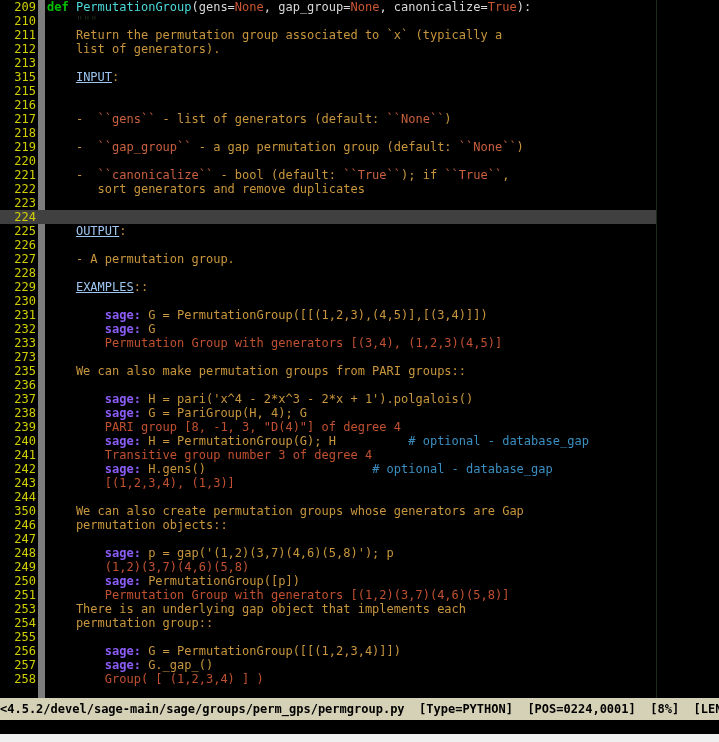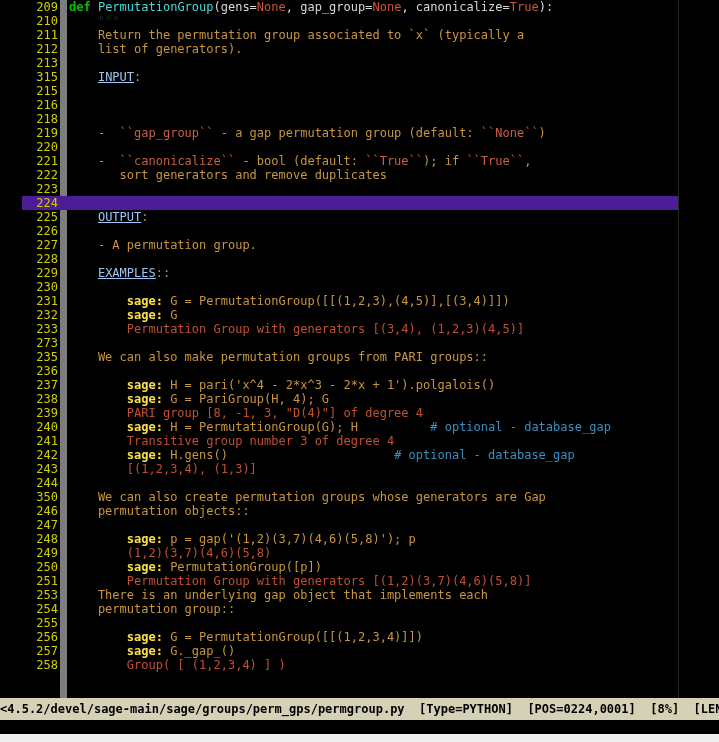--- a/index.html
+++ b/index.html
@@ -13,21 +13,20 @@
     overflow: hidden;
     font-family: "DejaVu Sans Mono", "Liberation Mono", monospace;
   }
 
   #editor {
     position: relative;
     width: 657px;
     height: 698px;
     background: #000000;
     overflow: hidden;
-    margin-left: 22px;
   }
 
   
   .fold-bar {
     position: absolute;
     left: 38px;
     top: 0;
     width: 7px;
     height: 698px;
     background: #7d7d7d;
@@ -53,21 +52,21 @@
   .line {
     position: relative;
     height: 14px;
     line-height: 14px;
     font-size: 12px;
     white-space: pre;
     display: block;
   }
 
   .line.cursor-line {
-    background: #4c1d95;
+    background: #404040;
   }
 
   .lnum {
     display: inline-block;
     width: 36px;
     text-align: right;
     color: #d0d000;
     font-size: 12px;
     letter-spacing: 0px;
   }
@@ -85,21 +84,21 @@
 
   
   .tok-kw       { color: #00c000; font-weight: bold; }
   .tok-fn       { color: #4bd8d8; }
   .tok-plain    { color: #d8d8d8; }
   .tok-const    { color: #cc5533; }
   .tok-doc      { color: #c8963c; }
   .tok-doclit   { color: #c9603f; }
   .tok-quote    { color: #1c2a1c; }
   .tok-head     { color: #9ec6f0; text-decoration: underline; }
-  .tok-prompt   { color: #fde047; font-weight: bold; }
+  .tok-prompt   { color: #8b5cf6; font-weight: bold; }
   .tok-out      { color: #c05030; }
   .tok-comment  { color: #3a8fc0; }
 
   
   #statusbar {
     position: absolute;
     left: 0;
     top: 698px;
     width: 719px;
     height: 22px;
@@ -139,20 +138,21 @@
   <div class="right-edge"></div>
   <div class="lines" id="lines">
       <div class="line"><span class="lnum">209</span><span class="gap"></span><span class="code"><span class="tok-kw">def </span><span class="tok-fn">PermutationGroup</span><span class="tok-plain">(gens=</span><span class="tok-const">None</span><span class="tok-plain">, gap_group=</span><span class="tok-const">None</span><span class="tok-plain">, canonicalize=</span><span class="tok-const">True</span><span class="tok-plain">):</span></span></div>
       <div class="line"><span class="lnum">210</span><span class="gap"></span><span class="code"><span class="tok-plain">    </span><span class="tok-quote">"""</span></span></div>
       <div class="line"><span class="lnum">211</span><span class="gap"></span><span class="code"><span class="tok-doc">    Return the permutation group associated to `x` (typically a</span></span></div>
       <div class="line"><span class="lnum">212</span><span class="gap"></span><span class="code"><span class="tok-doc">    list of generators).</span></span></div>
       <div class="line"><span class="lnum">213</span><span class="gap"></span><span class="code"></span></div>
       <div class="line"><span class="lnum">315</span><span class="gap"></span><span class="code"><span class="tok-doc">    </span><span class="tok-head">INPUT</span><span class="tok-doc">:</span></span></div>
       <div class="line"><span class="lnum">215</span><span class="gap"></span><span class="code"></span></div>
       <div class="line"><span class="lnum">216</span><span class="gap"></span><span class="code"></span></div>
+      <div class="line"><span class="lnum">217</span><span class="gap"></span><span class="code"><span class="tok-doc">    -  </span><span class="tok-doclit">``gens``</span><span class="tok-doc"> - list of generators (default: </span><span class="tok-doclit">``None``</span><span class="tok-doc">)</span></span></div>
       <div class="line"><span class="lnum">218</span><span class="gap"></span><span class="code"></span></div>
       <div class="line"><span class="lnum">219</span><span class="gap"></span><span class="code"><span class="tok-doc">    -  </span><span class="tok-doclit">``gap_group``</span><span class="tok-doc"> - a gap permutation group (default: </span><span class="tok-doclit">``None``</span><span class="tok-doc">)</span></span></div>
       <div class="line"><span class="lnum">220</span><span class="gap"></span><span class="code"></span></div>
       <div class="line"><span class="lnum">221</span><span class="gap"></span><span class="code"><span class="tok-doc">    -  </span><span class="tok-doclit">``canonicalize``</span><span class="tok-doc"> - bool (default: </span><span class="tok-doclit">``True``</span><span class="tok-doc">); if </span><span class="tok-doclit">``True``</span><span class="tok-doc">,</span></span></div>
       <div class="line"><span class="lnum">222</span><span class="gap"></span><span class="code"><span class="tok-doc">       sort generators and remove duplicates</span></span></div>
       <div class="line"><span class="lnum">223</span><span class="gap"></span><span class="code"></span></div>
       <div class="line cursor-line"><span class="lnum">224</span><span class="gap"></span><span class="code"></span></div>
       <div class="line"><span class="lnum">225</span><span class="gap"></span><span class="code"><span class="tok-doc">    </span><span class="tok-head">OUTPUT</span><span class="tok-doc">:</span></span></div>
       <div class="line"><span class="lnum">226</span><span class="gap"></span><span class="code"></span></div>
       <div class="line"><span class="lnum">227</span><span class="gap"></span><span class="code"><span class="tok-doc">    - A permutation group.</span></span></div>

